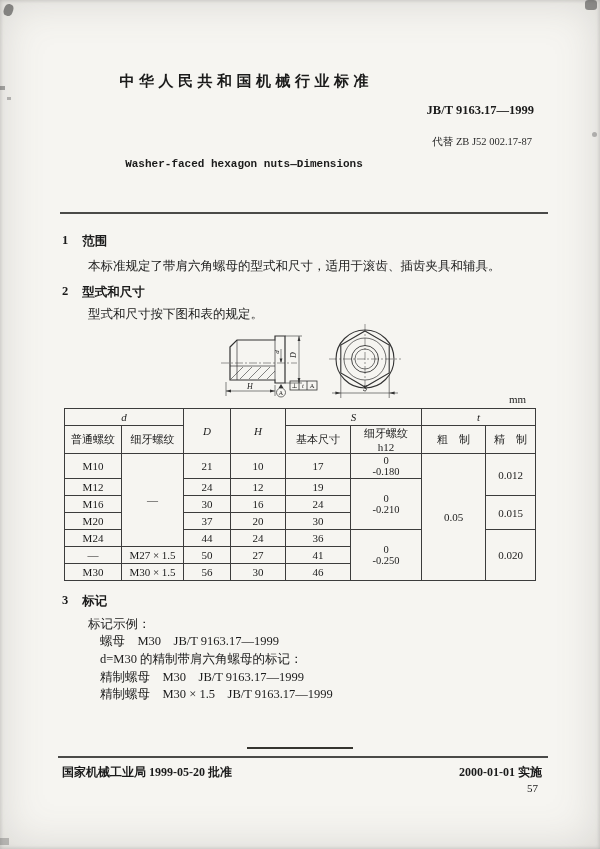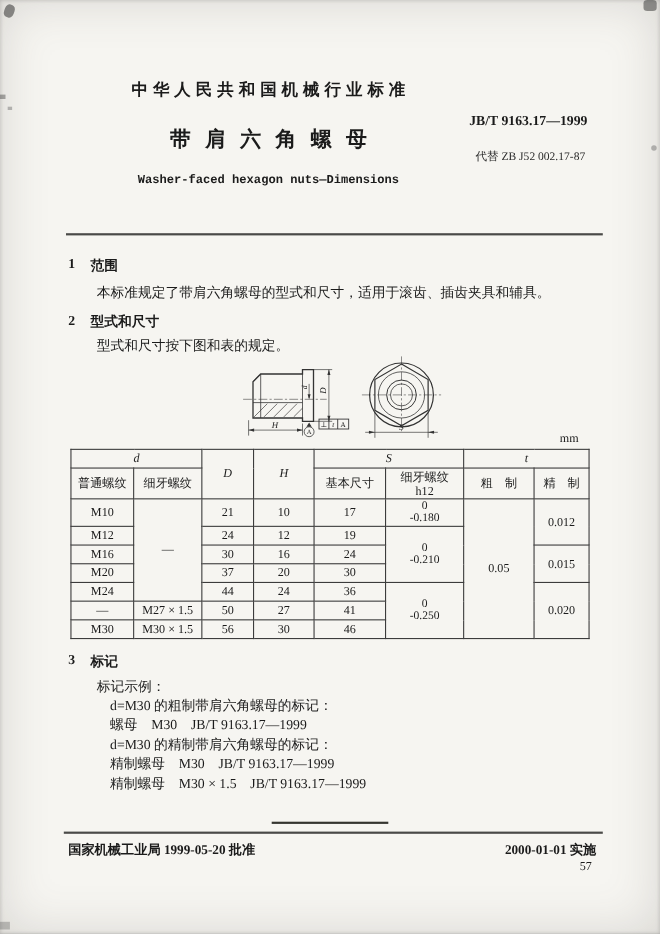--- a/index.html
+++ b/index.html
@@ -65,21 +65,20 @@
 
   <div class="artifact" style="left:4px;top:4px;width:9px;height:12px;background:#222;opacity:.5;border-radius:40%;transform:rotate(20deg);"></div>
   <div class="artifact" style="left:585px;top:0;width:12px;height:10px;background:#1a1a1a;opacity:.45;border-radius:30%;"></div>
   <div class="artifact" style="left:0;top:86px;width:5px;height:4px;background:#333;opacity:.4;"></div>
   <div class="artifact" style="left:7px;top:97px;width:4px;height:3px;background:#444;opacity:.35;"></div>
   <div class="artifact" style="left:592px;top:132px;width:5px;height:5px;background:#555;opacity:.4;border-radius:50%;"></div>
   <div class="artifact" style="left:0;top:838px;width:9px;height:7px;background:#444;opacity:.3;"></div>
 
   <div class="abs center-block org b">中华人民共和国机械行业标准</div>
   <div class="abs stdno b">JB/T 9163.17—1999</div>
-  <div class="abs center-block title1 b">带肩六角螺母</div>
   <div class="abs supersedes">代替 ZB J52 002.17-87</div>
   <div class="abs center-block title-en b">Washer-faced hexagon nuts—Dimensions</div>
   <div class="abs rule rule-header"></div>
 
   <div class="abs sec-head s1-head">
     <span>1</span>
     <span>范围</span>
   </div>
   <div class="abs sec-body s1-body">本标准规定了带肩六角螺母的型式和尺寸，适用于滚齿、插齿夹具和辅具。</div>
 
@@ -261,21 +260,20 @@
     </tr>
   </tbody>
     </table>
 
   <div class="abs sec-head s3-head">
     <span>3</span>
     <span>标记</span>
   </div>
   <div class="abs s3-intro">标记示例：</div>
   <div class="abs s3-lines">
-    <div>d=M30 的粗制带肩六角螺母的标记：</div>
     <div>螺母　M30　JB/T 9163.17—1999</div>
     <div>d=M30 的精制带肩六角螺母的标记：</div>
     <div>精制螺母　M30　JB/T 9163.17—1999</div>
     <div>精制螺母　M30 × 1.5　JB/T 9163.17—1999</div>
   </div>
 
   <div class="abs rule-short"></div>
   <div class="abs rule rule-footer"></div>
   <div class="abs foot-left b">国家机械工业局 1999-05-20 批准</div>
   <div class="abs foot-right b">2000-01-01 实施</div>

